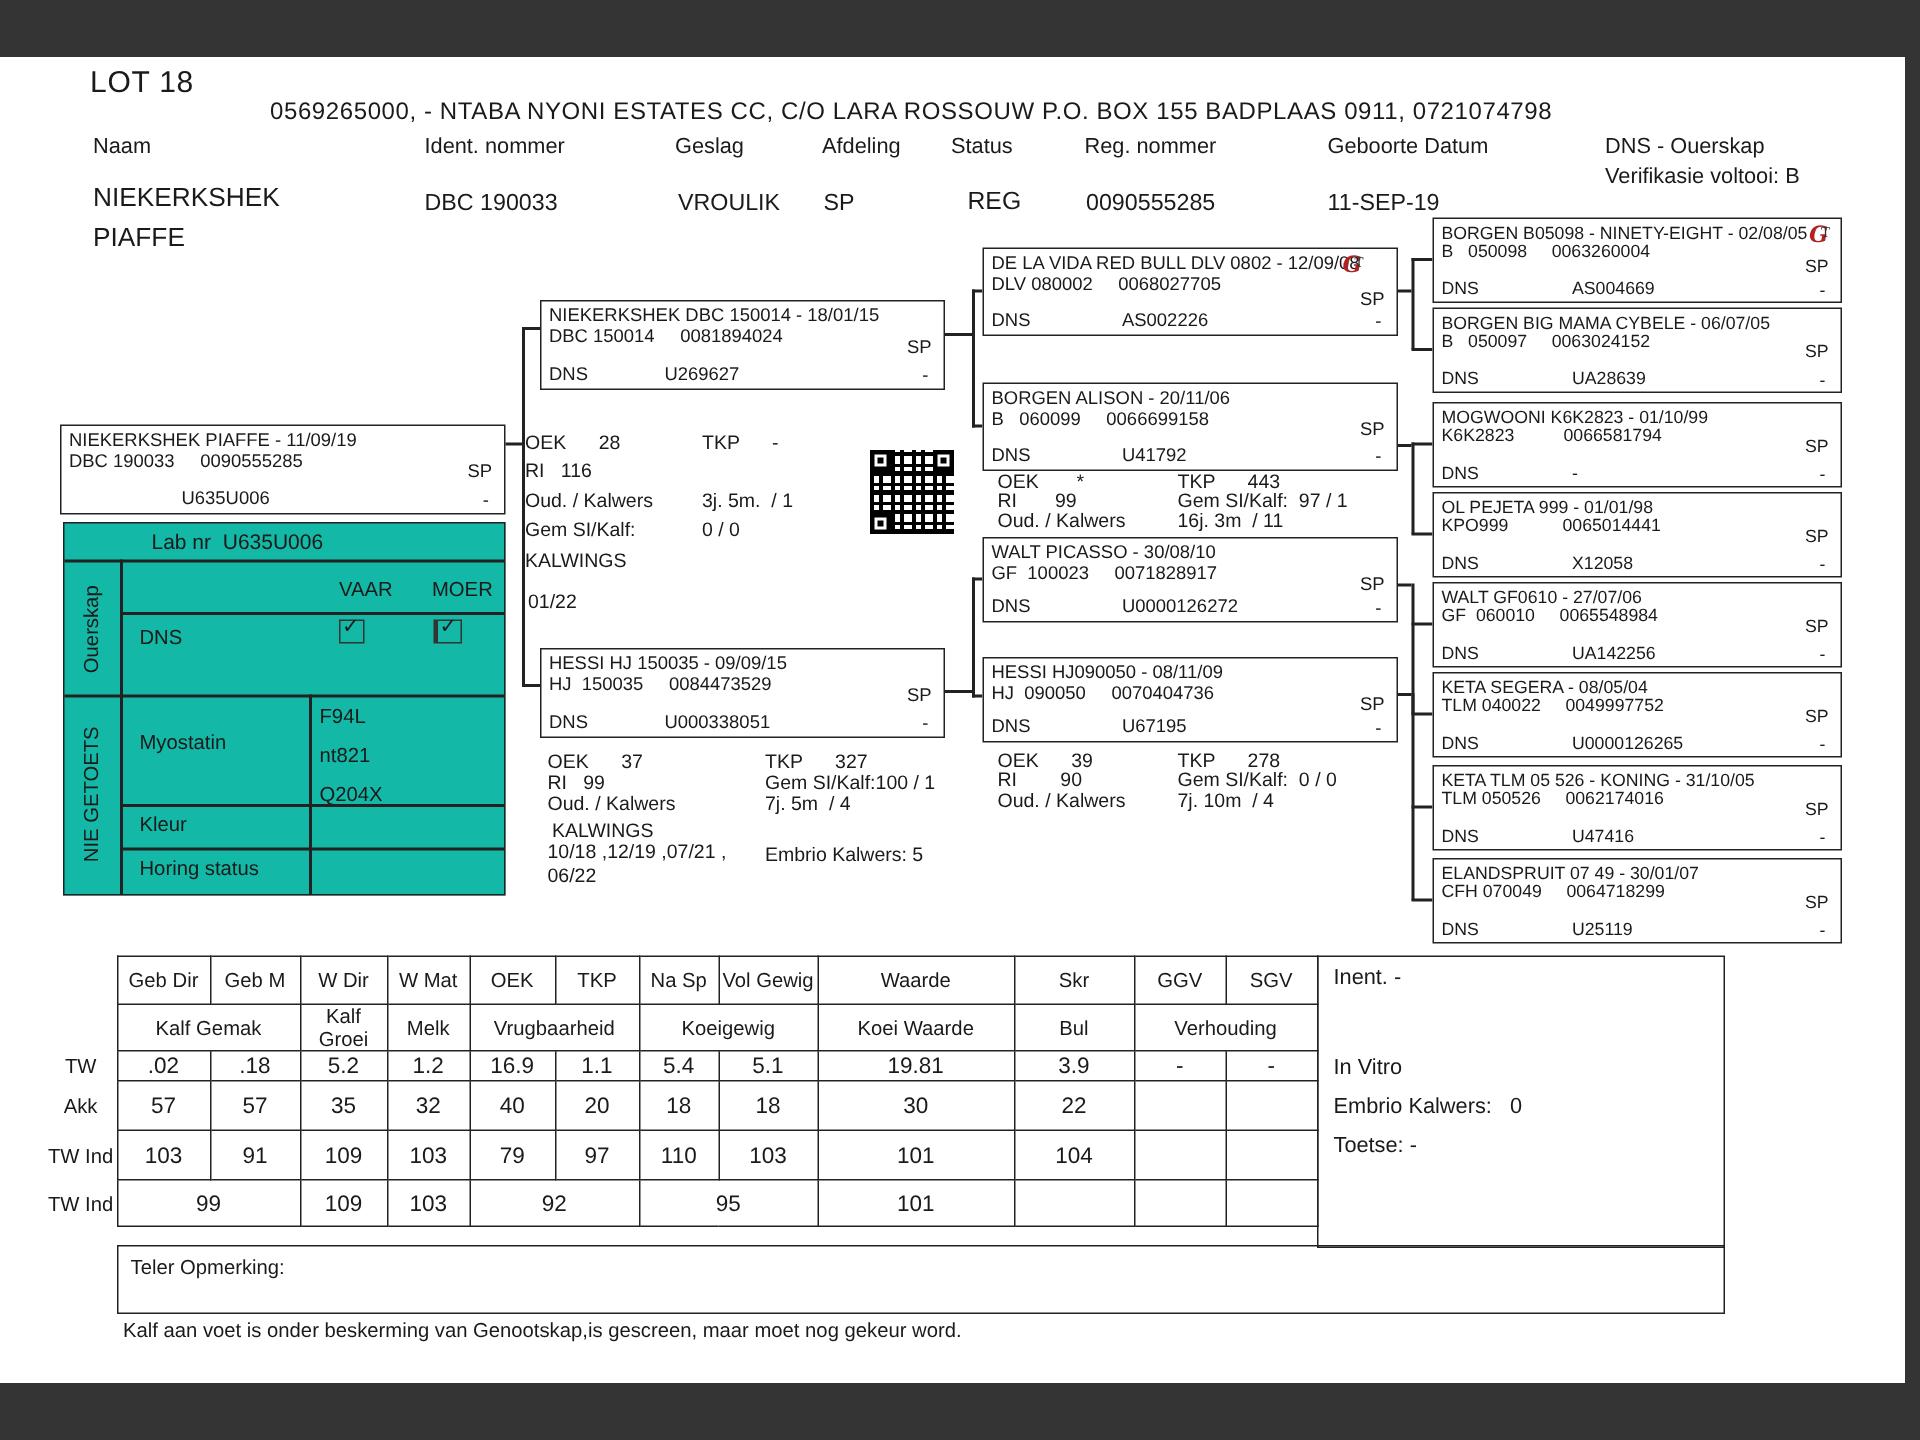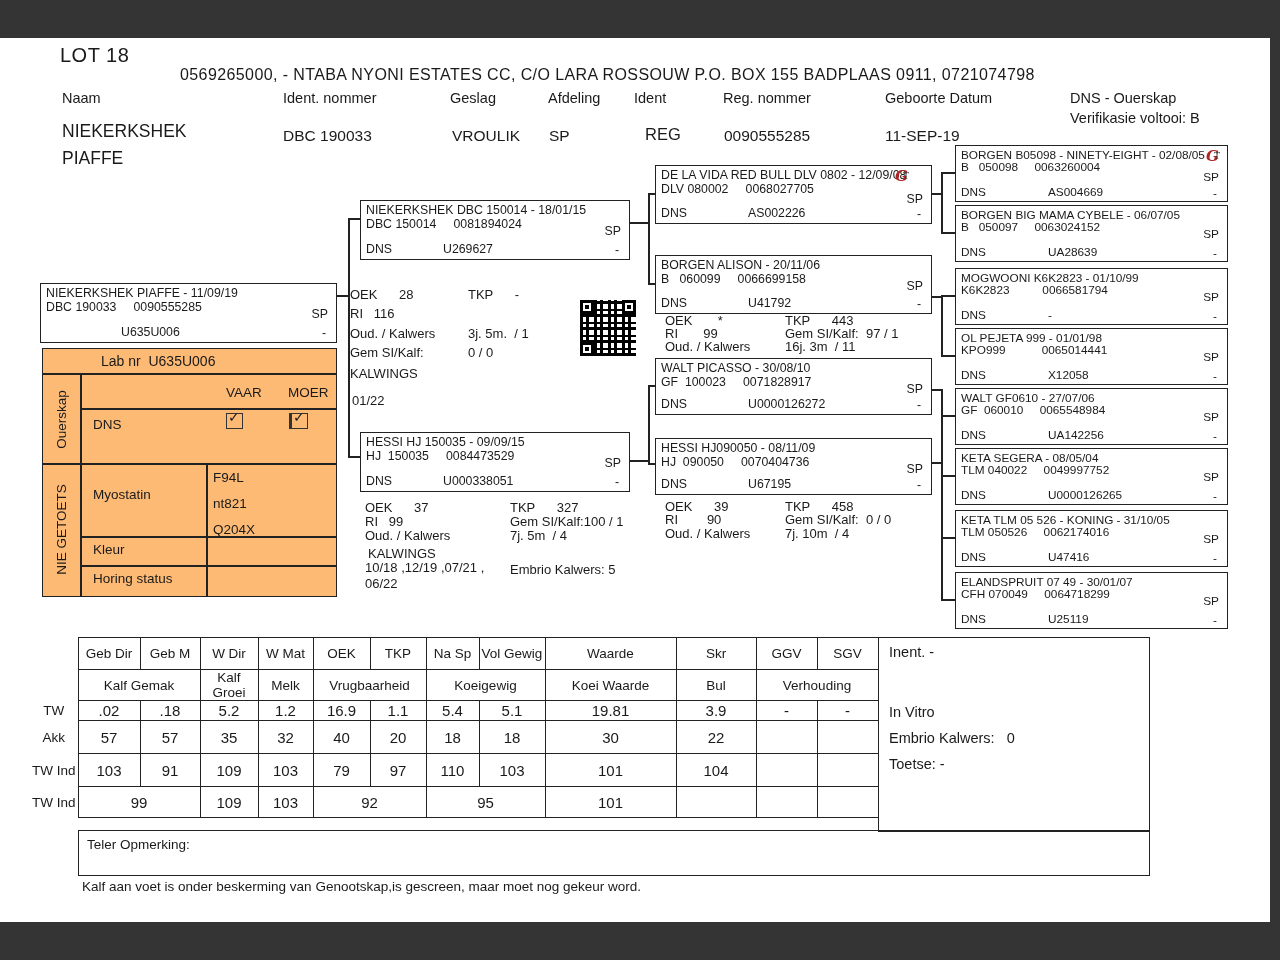--- a/index.html
+++ b/index.html
@@ -24,21 +24,21 @@
   .pbox.small .spx{top:21px;}
   .gt{position:absolute;right:18px;top:1px;width:18px;height:18px;}
   .gt .gt-g{position:absolute;left:0;top:0;font-family:"DejaVu Serif",serif;font-style:italic;
             font-weight:bold;color:#b22222;font-size:15px;}
   .gt .gt-t{position:absolute;left:8px;top:4px;font-family:"DejaVu Serif",serif;color:#333;font-size:9px;}
   .hline,.vline{position:absolute;background:#222;}
   .hline{height:1.6px;}
   .vline{width:1.6px;}
   .sline{position:absolute;font-size:13px;white-space:pre;}
   
-  .labbox{position:absolute;border:1.6px solid #222;background:#fdba74;text-decoration:underline;}
+  .labbox{position:absolute;border:1.6px solid #222;background:#14b8a6;text-decoration:underline;}
   .labbox .edge{position:absolute;background:#222;}
   .rot{position:absolute;text-align:center;transform:rotate(-90deg);font-size:13.5px;white-space:nowrap;}
   .cb{position:absolute;width:15px;height:14px;border:1.6px solid #333;}
   .cb span{position:absolute;left:1px;top:-5px;font-size:14px;}
   
   table.ebv{position:absolute;border-collapse:collapse;table-layout:fixed;}
   table.ebv th,table.ebv td{border:1.6px solid #222;text-align:center;vertical-align:middle;
       font-weight:normal;padding:0;overflow:hidden;}
   table.ebv th{font-size:13.5px;line-height:15px;}
   table.ebv td{font-size:15px;}
@@ -64,21 +64,21 @@
   <div class="bar" style="left:0;top:922px;width:1280px;height:38px"></div>
   <div class="bar" style="left:1270px;top:0;width:10px;height:960px"></div>
 
   <div class="abs" style="left:60px;top:44px;font-size:20px;letter-spacing:.5px">LOT 18</div>
   <div class="abs" style="left:180px;top:66px;font-size:16px;letter-spacing:.4px">0569265000, -  NTABA NYONI ESTATES CC, C/O LARA ROSSOUW P.O. BOX 155 BADPLAAS 0911, 0721074798</div>
 
   <div class="abs lbl14" style="left:62px;top:90px">Naam</div>
   <div class="abs lbl14" style="left:283px;top:90px">Ident. nommer</div>
   <div class="abs lbl14" style="left:450px;top:90px">Geslag</div>
   <div class="abs lbl14" style="left:548px;top:90px">Afdeling</div>
-  <div class="abs lbl14" style="left:634px;top:90px">Ident</div>
+  <div class="abs lbl14" style="left:634px;top:90px">Status</div>
   <div class="abs lbl14" style="left:723px;top:90px">Reg. nommer</div>
   <div class="abs lbl14" style="left:885px;top:90px">Geboorte Datum</div>
   <div class="abs preline" style="left:62px;top:118px;font-size:17.5px;line-height:27px">NIEKERKSHEK
 PIAFFE</div>
 
   <div class="abs lbl14 preline" style="left:1070px;top:88px;line-height:20px">DNS - Ouerskap
 Verifikasie voltooi:  B</div>
   <div class="abs val15" style="left:283px;top:127px;font-size:15.5px">DBC 190033</div>
   <div class="abs val15" style="left:452px;top:127px;font-size:15.5px">VROULIK</div>
   <div class="abs val15" style="left:549px;top:127px;font-size:15.5px">SP</div>
@@ -291,21 +291,21 @@
   <div class="sline" style="left:365px;top:514px">RI   99</div>
   <div class="sline" style="left:510px;top:514px">Gem SI/Kalf:100 / 1</div>
   <div class="sline" style="left:365px;top:528px">Oud. / Kalwers</div>
   <div class="sline" style="left:510px;top:528px">7j. 5m  / 4</div>
   <div class="sline" style="left:368px;top:546px">KALWINGS</div>
   <div class="sline" style="left:365px;top:560px">10/18 ,12/19 ,07/21 ,</div>
   <div class="sline" style="left:365px;top:576px">06/22</div>
   <div class="sline" style="left:510px;top:562px">Embrio Kalwers: 5</div>
 
   <div class="sline" style="left:665px;top:499px">OEK      39</div>
-  <div class="sline" style="left:785px;top:499px">TKP      458</div>
+  <div class="sline" style="left:785px;top:499px">TKP      278</div>
   <div class="sline" style="left:665px;top:512px">RI        90</div>
   <div class="sline" style="left:785px;top:512px">Gem SI/Kalf:  0 / 0</div>
   <div class="sline" style="left:665px;top:526px">Oud. / Kalwers</div>
   <div class="sline" style="left:785px;top:526px">7j. 10m  / 4</div>
 
   <div class="labbox" style="left:42px;top:348px;width:293px;height:247px">
     <div class="abs pre" style="left:58px;top:4px;font-size:14px">Lab nr  U635U006</div>
     <div class="edge" style="left:0;top:24px;width:293px;height:2px"></div>
     <div class="edge" style="left:37px;top:24px;width:1.6px;height:223px"></div>
     <div class="rot" style="left:-22px;top:63px;width:80px">Ouerskap</div>

